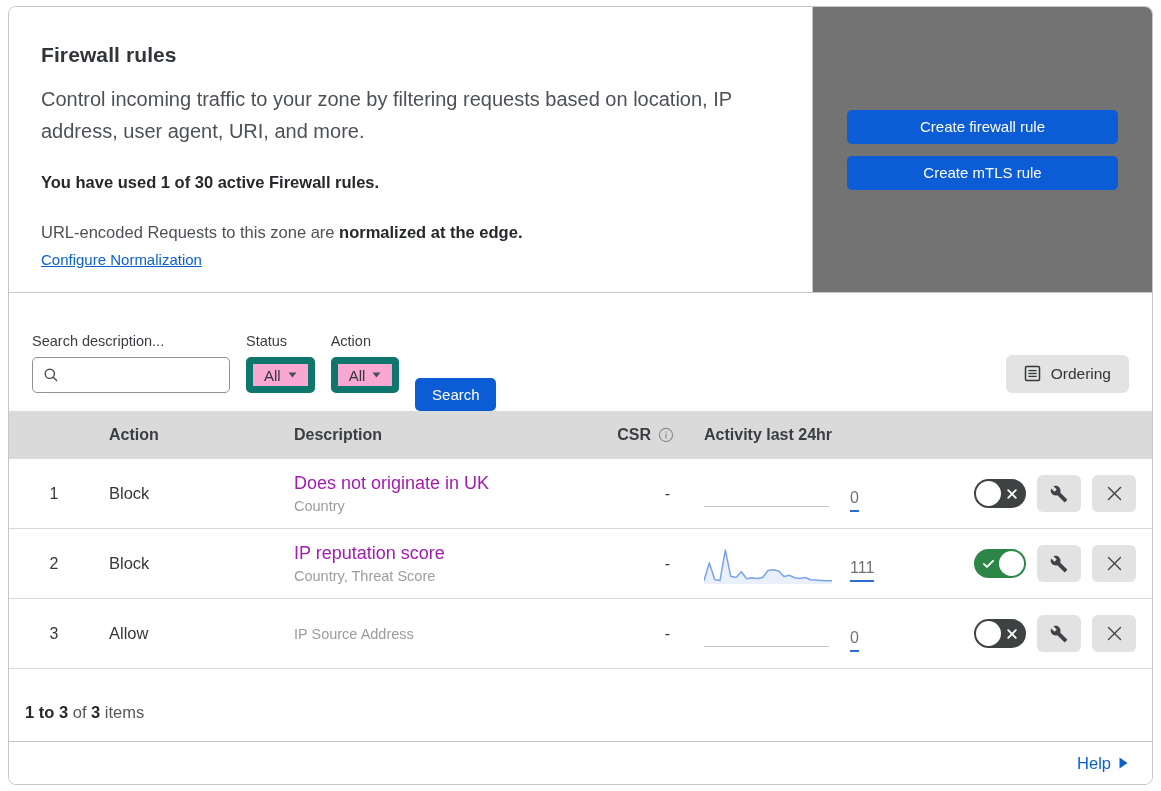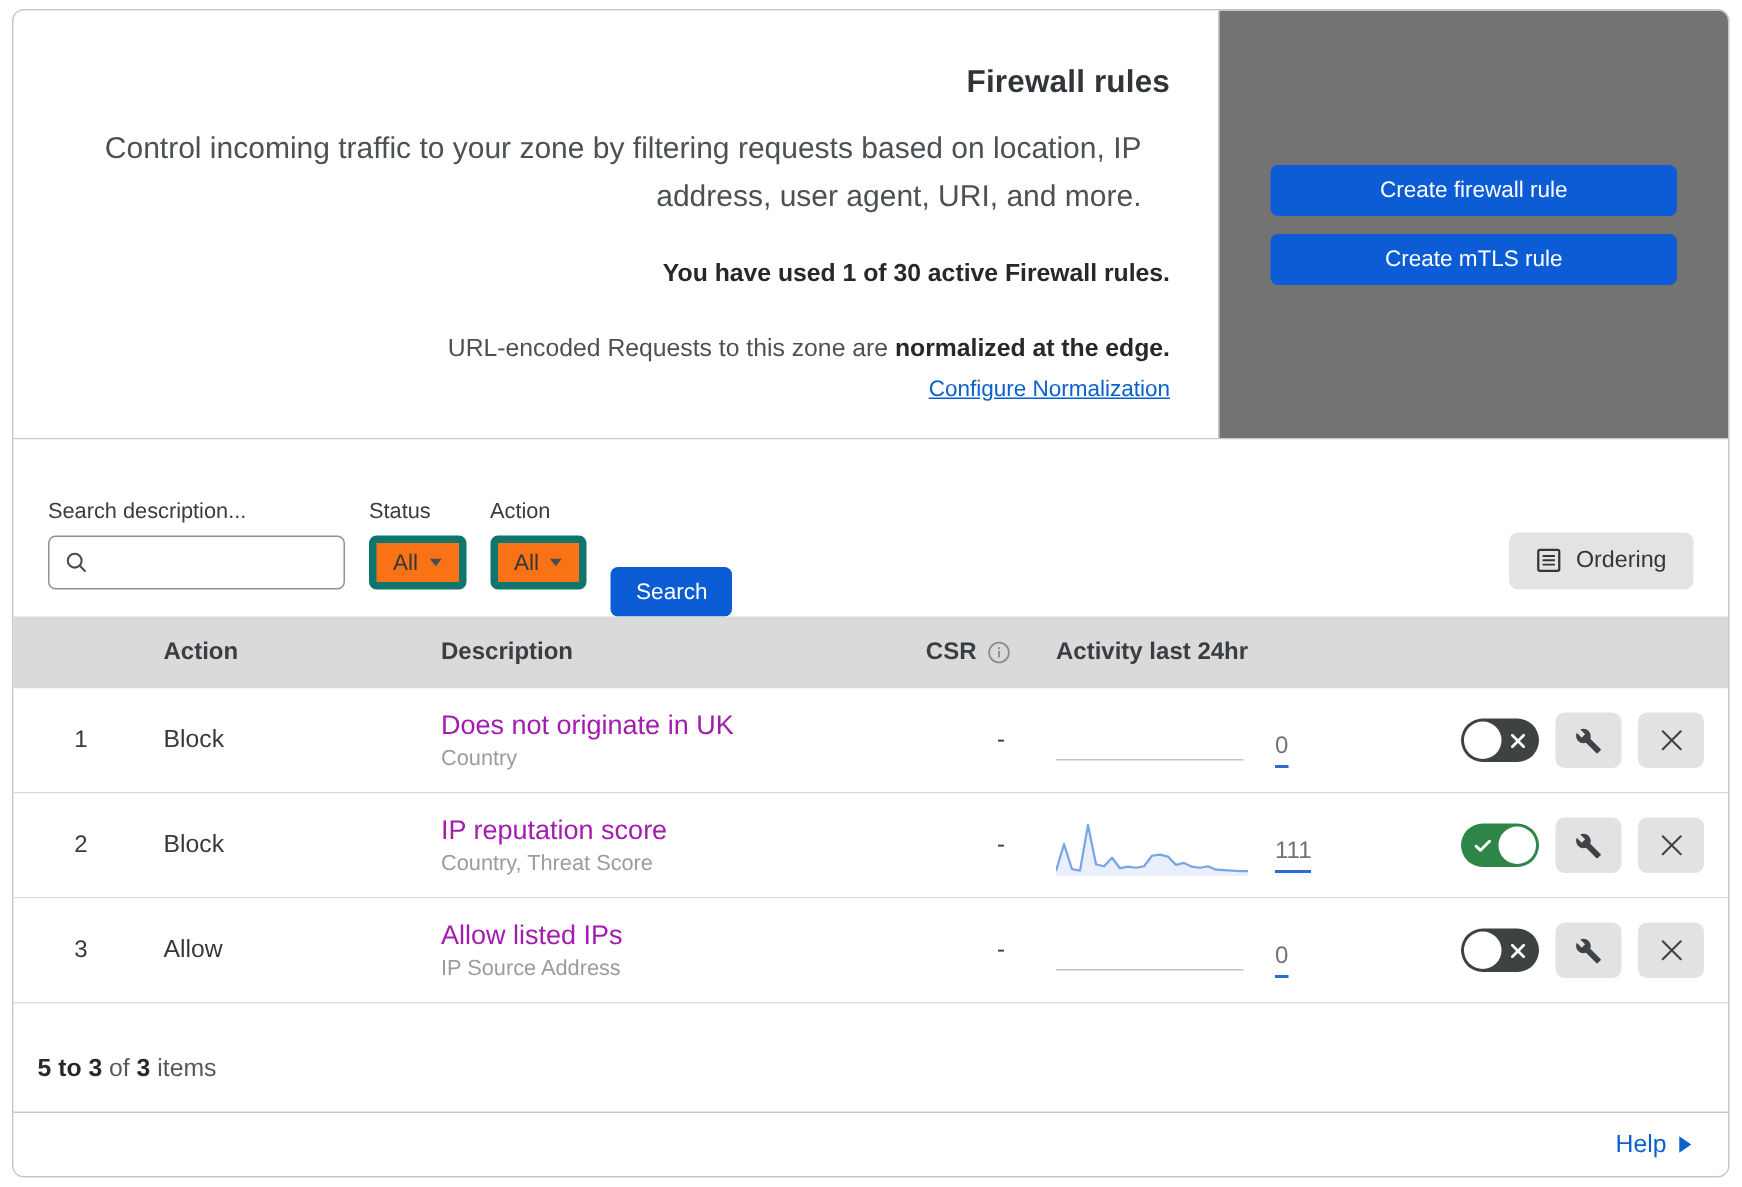--- a/index.html
+++ b/index.html
@@ -7,21 +7,21 @@
   body { width:1161px; height:791px; overflow:hidden; }
 
   .card {
     margin:6px 8px; width:1145px; height:779px;
     border:1px solid #c6c6c6; border-radius:8px; background:#fff; overflow:hidden;
     display:flex; flex-direction:column;
   }
 
   
   .top { display:flex; height:286px; border-bottom:1px solid #c6c6c6; flex:0 0 auto; }
-  .top-left { width:804px; border-right:1px solid #c6c6c6; padding:36px 32px 0 32px; background:#fff;text-align:right; }
+  .top-left { width:804px; border-right:1px solid #c6c6c6; padding:36px 32px 0 32px; background:#fff; }
   .top-right { flex:1; background:#737373; display:flex; flex-direction:column; justify-content:center; gap:12px; padding:0 34px; }
 
   .page-title { font-size:21px; font-weight:700; color:#313539; margin-bottom:16px; letter-spacing:.1px; }
   .desc { font-size:20px; color:#4c5156; line-height:1.6; max-width:720px; margin-bottom:26px; }
   .usage { font-size:16.5px; font-weight:700; color:#26292c; margin-bottom:28px; }
   .norm { font-size:16.5px; color:#4c5156; line-height:1.5; }
   .norm b { color:#26292c; }
   .cfg-link { display:inline-block; margin-top:6px; font-size:15px; color:#0b61ce; text-decoration:underline; cursor:pointer; }
 
   .btn-primary {
@@ -31,21 +31,21 @@
 
   
   .filters { height:118px; padding:22px 23px 0 23px; display:flex; align-items:center; background:#fff; flex:0 0 auto; }
   .f-group { margin-right:16px; }
   .f-label { font-size:14.5px; color:#393d41; margin-bottom:8px; }
   .search-box {
     width:198px; height:36px; border:1px solid #8f9296; border-radius:5px; background:#fff;
     display:flex; align-items:center; padding-left:10px; cursor:text;
   }
   .select-box {
-    height:36px; border:5px solid #0f766e; border-radius:5px; background:#f97316;
+    height:36px; border:7px solid #0f766e; border-radius:5px; background:#f9a8d4;
     display:flex; align-items:center; justify-content:center; gap:7px;
     font-size:15px; color:#33373a; padding:0 11px; cursor:pointer;
   }
   .btn-search {
     align-self:flex-end; margin-bottom:0; margin-top:26px;
     width:81px; height:33px; border:none; border-radius:5px;
     background:var(--accent,#0b5cd5); color:#fff; font-size:15px; font-family:inherit; cursor:pointer;
   }
   .spacer { flex:1; }
   .btn-ordering {
@@ -270,21 +270,20 @@
             </svg>
           </span>
       </button>
     </div>
   </div>
 
   <div class="grid t-row">
     <div class="c-num">3</div>
     <div class="c-action">Allow</div>
     <div class="c-desc">
-      <div class="d-title">Allow listed IPs</div>
       <div class="d-sub">IP Source Address</div>
     </div>
     <div class="c-csr">-</div>
     <div class="c-activity">
       <div class="activity-wrap">
         <div class="spark">
             <div class="flatline"></div>
           </div>
         <a class="count-link">0</a>
       </div>
@@ -312,21 +311,21 @@
             <svg width="15" height="15" viewBox="0 0 15 15">
               <line x1="1.5" y1="1.5" x2="13.5" y2="13.5" stroke="#3f4347" stroke-width="1.4" stroke-linecap="round"></line>
               <line x1="13.5" y1="1.5" x2="1.5" y2="13.5" stroke="#3f4347" stroke-width="1.4" stroke-linecap="round"></line>
             </svg>
           </span>
       </button>
     </div>
   </div>
 
   <div class="tfoot">
-    <b>5 to 3</b>
+    <b>1 to 3</b>
     <span>of</span>
     <b>3</b>
     <span>items</span>
   </div>
 
   <div class="help-row">
     <a class="help-link">
       <span>Help</span>
       <span style="display:flex;">
           <svg width="9" height="12" viewBox="0 0 9 12">

